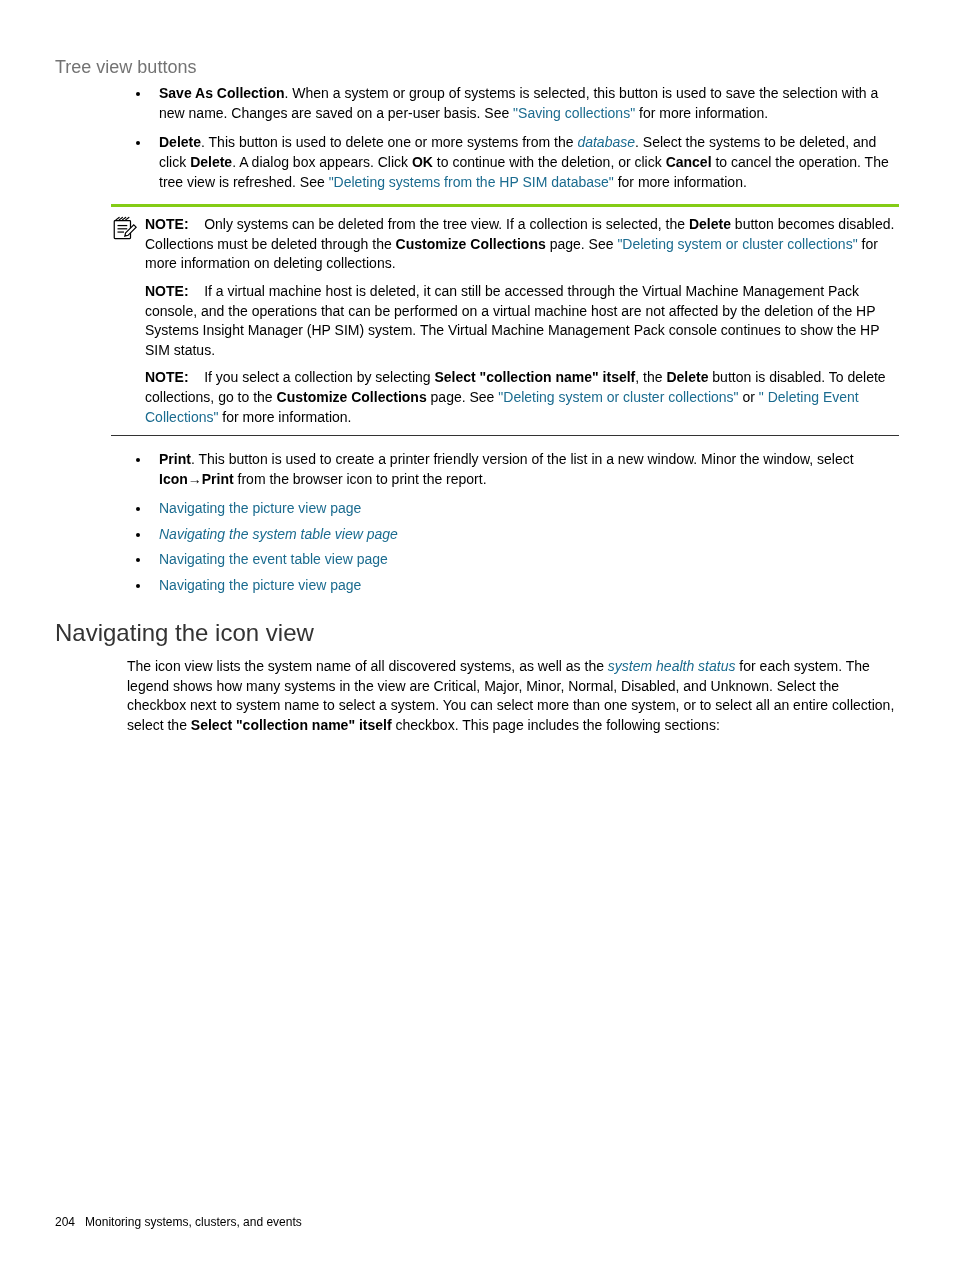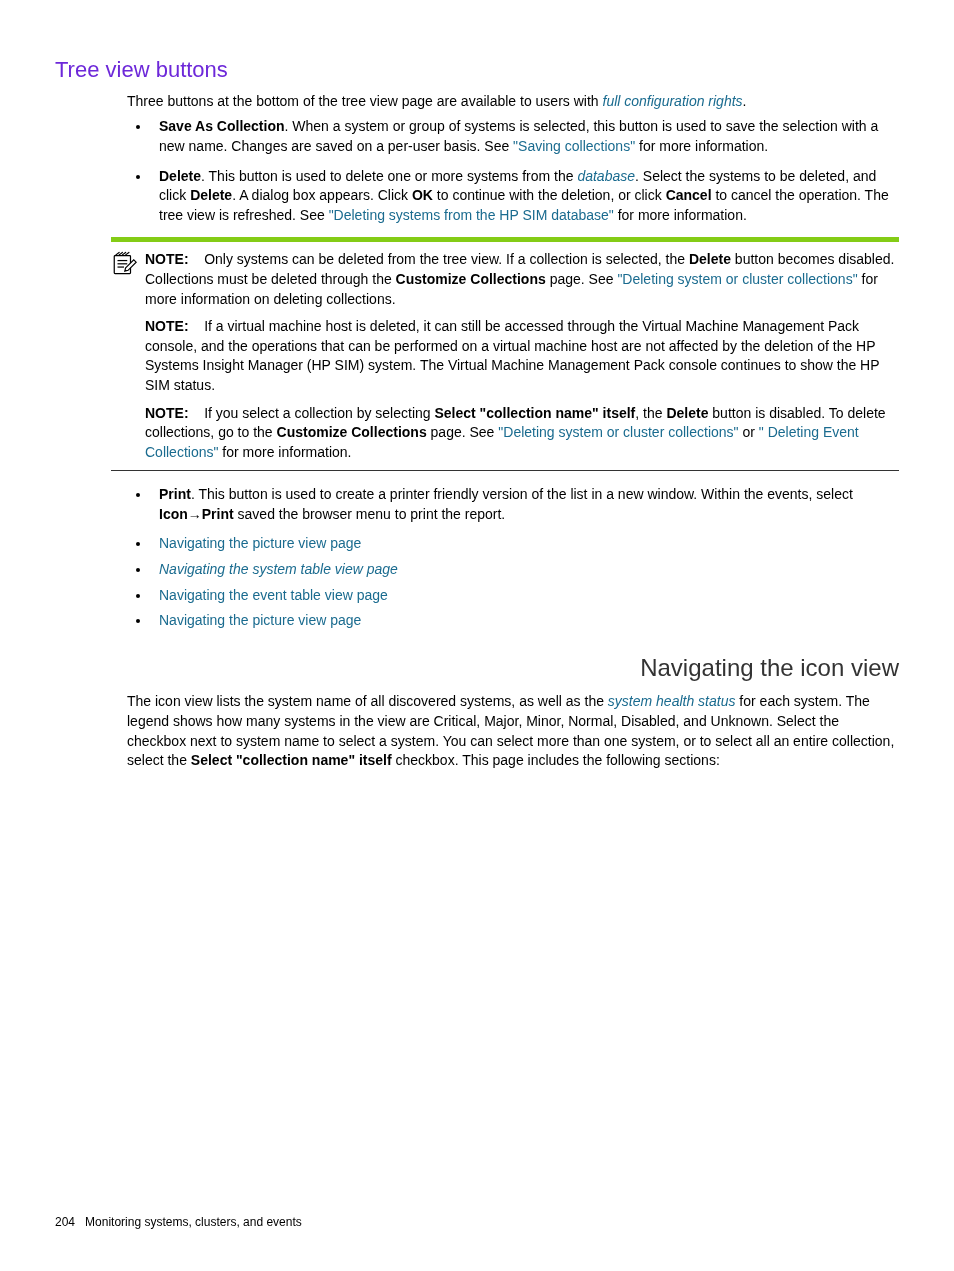--- a/index.html
+++ b/index.html
@@ -8,30 +8,29 @@
       line-height: 1.4;
       color: #000;
       margin: 0;
       padding: 55px 55px 40px 55px;
       width: 954px;
       box-sizing: border-box;
       background: #fff;
     }
     h2.section-head {
       font-weight: normal;
-      font-size: 22px;
+      font-size: 18px;
       margin: 0 0 2px 0;
-      color: #6d28d9;
+      color: #737373;
     }
     h1.big-section {
       font-weight: normal;
       font-size: 24px;
       color: #333;
       margin: 20px 0 8px 0;
-      text-align: right;
     }
     .body-indent {
       margin-left: 72px;
     }
     ul.bullets {
       list-style-type: disc;
       margin: 4px 0 8px 0;
       padding-left: 24px;
     }
     ul.bullets > li {
@@ -49,21 +48,21 @@
     ol.numbered > li::marker {
       font-weight: bold;
     }
     .link {
       color: #1a6b8f;
       text-decoration: none;
     }
     .italic { font-style: italic; }
     .bold { font-weight: bold; }
     .note-block {
-      border-top: 5px solid #84cc16;
+      border-top: 3px solid #84cc16;
       border-bottom: 1px solid #333;
       margin: 12px 0 14px 0;
     }
     .note-container {
       display: flex;
       align-items: flex-start;
     }
     .note-icon {
       width: 34px;
       flex-shrink: 0;
@@ -93,23 +92,20 @@
       text-align: right;
     }
     .page-num { margin-right: 10px; }
   </style>
 </head>
 <body>
 
 <h2 class="section-head">Tree view buttons</h2>
 
 <div class="body-indent">
-  <p>
-    <span>Three buttons at the bottom of the tree view page are available to users with </span><a href="#" class="link italic">full configuration rights</a><span>.</span>
-  </p>
 
   <ul class="bullets">
     <li>
       <span class="bold">Save As Collection</span><span>. When a system or group of systems is selected, this button is used to save the selection with a new name. Changes are saved on a per-user basis. See </span><a href="#" class="link">"Saving collections"</a><span> for more information.</span>
     </li>
     <li>
       <span class="bold">Delete</span><span>. This button is used to delete one or more systems from the </span><a href="#" class="link italic">database</a><span>. Select the systems to be deleted, and click </span><span class="bold">Delete</span><span>. A dialog box appears. Click </span><span class="bold">OK</span><span> to continue with the deletion, or click </span><span class="bold">Cancel</span><span> to cancel the operation. The tree view is refreshed. See </span><a href="#" class="link">"Deleting systems from the HP SIM database"</a><span> for more information.</span>
     </li>
   </ul>
 </div>
@@ -136,21 +132,21 @@
       <p>
         <span class="bold">NOTE:</span>&nbsp;&nbsp;&nbsp;&nbsp;<span>If you select a collection by selecting </span><span class="bold">Select "collection name" itself</span><span>, the </span><span class="bold">Delete</span><span> button is disabled. To delete collections, go to the </span><span class="bold">Customize Collections</span><span> page. See </span><a href="#" class="link">"Deleting system or cluster collections"</a><span> or </span><a href="#" class="link">" Deleting Event Collections"</a><span> for more information.</span>
       </p>
     </div>
   </div>
 </div>
 
 <div class="body-indent">
   <ul class="bullets">
     <li>
-      <span class="bold">Print</span><span>. This button is used to create a printer friendly version of the list in a new window. Within the events, select </span><span class="bold">Icon</span><span>→</span><span class="bold">Print</span><span> saved the browser menu to print the report.</span>
+      <span class="bold">Print</span><span>. This button is used to create a printer friendly version of the list in a new window. Minor the window, select </span><span class="bold">Icon</span><span>→</span><span class="bold">Print</span><span> from the browser icon to print the report.</span>
     </li>
   </ul>
 
 
   <ul class="bullets" style="margin-top:2px;">
     <li style="margin-bottom:6px;"><a href="#" class="link">Navigating the picture view page</a></li>
     <li style="margin-bottom:6px;font-style:italic;"><a href="#" class="link">Navigating the system table view page</a></li>
     <li style="margin-bottom:6px;"><a href="#" class="link">Navigating the event table view page</a></li>
     <li style="margin-bottom:6px;"><a href="#" class="link">Navigating the picture view page</a></li>
   </ul>

